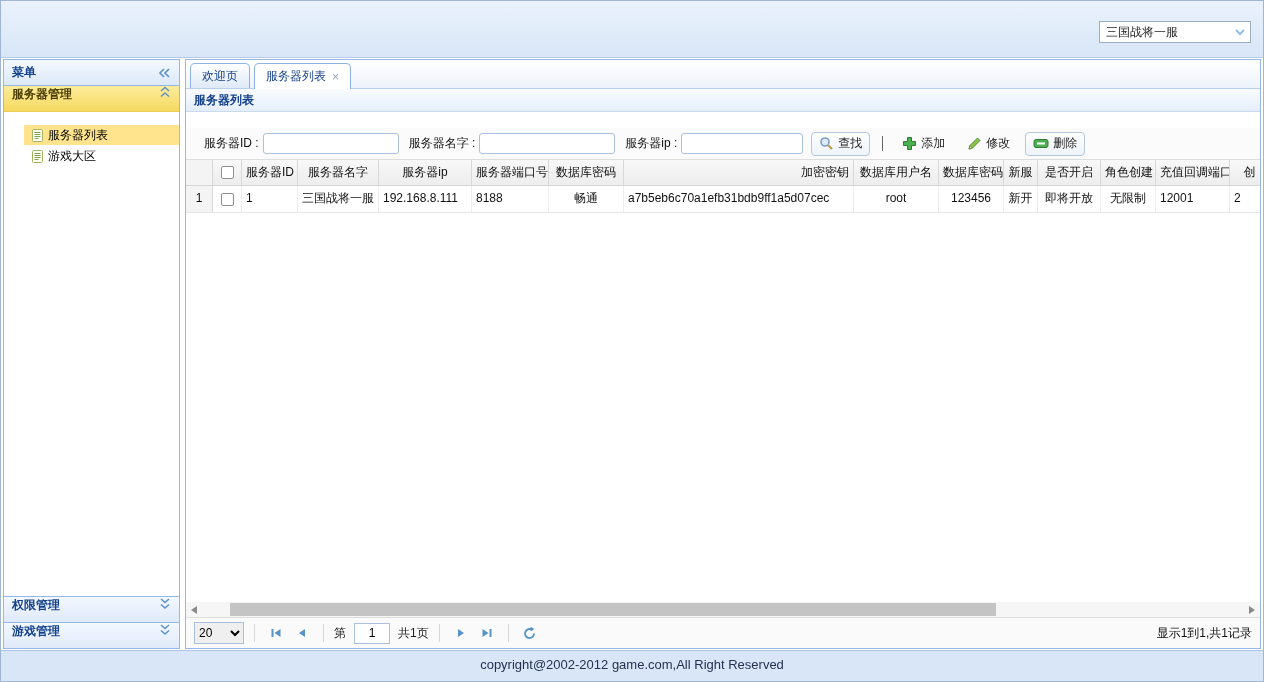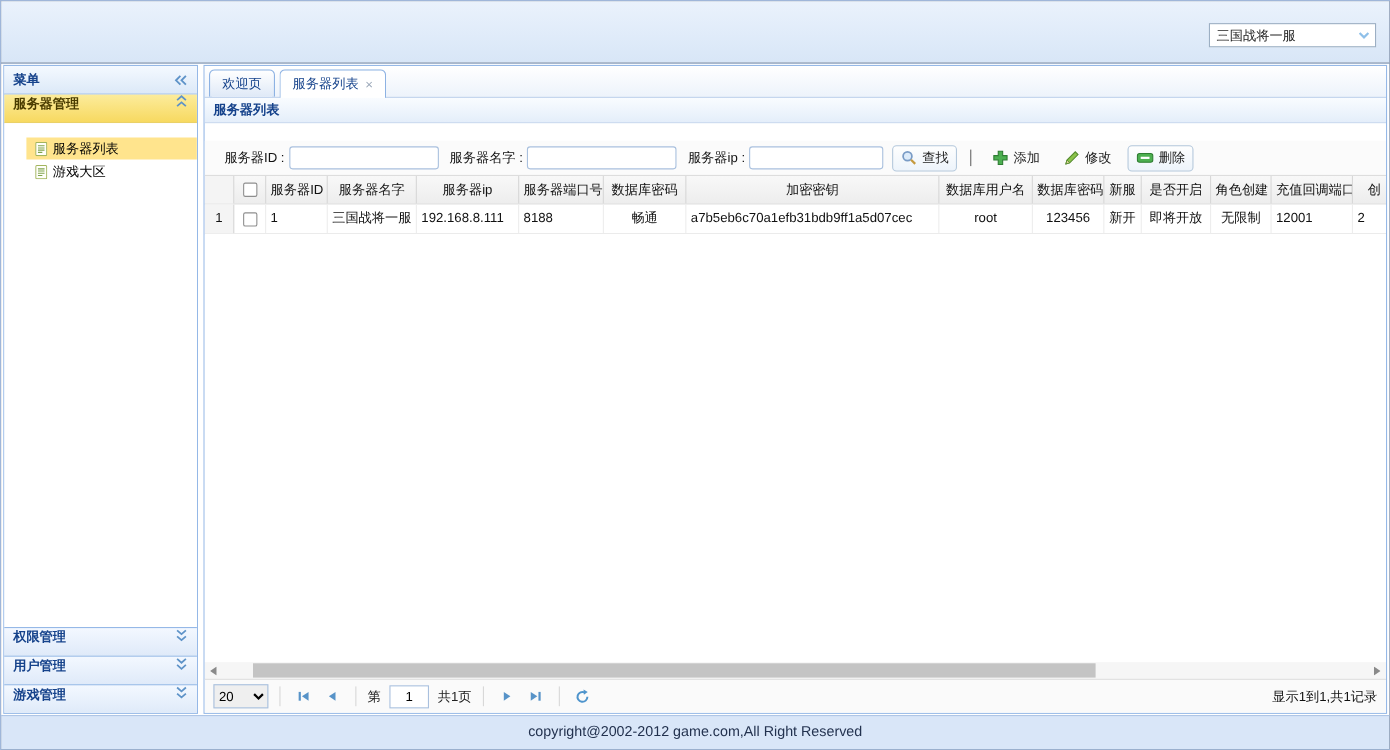--- a/index.html
+++ b/index.html
@@ -49,21 +49,21 @@
   .g-cell { height:25px; line-height:24px; padding:0 4px; border-right:1px solid #D8D8D8; white-space:nowrap; overflow:hidden; flex:none; color:#111; }
   .g-head .g-cell { text-align:center; }
   .g-data { background:#fff; border-bottom:1px solid #E6E6E6; }
   .g-data .g-cell { border-right:1px solid #EDEDED; height:26px; line-height:25px; }
   .g-cell.cnum { width:27px; text-align:center; background:#F4F4F4; border-right:1px solid #D8D8D8; }
   .g-cell.cchk { width:29px; display:flex; align-items:center; justify-content:center; }
   .cb { width:13px; height:13px; background:#fff; border:1px solid #8E8E8E; border-radius:2px; display:inline-block; cursor:pointer; }
   .c0{width:56px} .c1{width:81px} .c2{width:93px} .c3{width:77px} .c4{width:75px;text-align:center}
   .c5{width:230px} .c6{width:85px;text-align:center} .c7{width:65px;text-align:center} .c8{width:34px;text-align:center}
   .c9{width:63px;text-align:center} .c10{width:55px;text-align:center} .c11{width:74px} .c12{width:40px}
-  .g-head .c5 { text-align:center; }
+  .g-head .c5 { text-align:right; }
 
   .filler { flex:1; background:#fff; }
 
   
   .hscroll { height:15px; flex:none; background:#F6F6F6; display:flex; align-items:center; }
   .hs-btn { width:16px; height:15px; display:flex; align-items:center; justify-content:center; flex:none; cursor:pointer; color:#8a8a8a; font-size:9px; }
   .hs-track { flex:1; height:15px; position:relative; }
   .hs-thumb { position:absolute; left:28px; top:1px; width:766px; height:13px; background:#C4C4C4; cursor:pointer; }
 
   
@@ -141,29 +141,20 @@
                 <line x1="2.5" y1="7.5" x2="8.5" y2="7.5" stroke="#7FA34D"></line>
                 <line x1="2.5" y1="9.5" x2="6.5" y2="9.5" stroke="#7FA34D"></line>
               </svg>
           </span>
           <span>游戏大区</span>
         </div>
       </div>
 
       <div class="acc-header blue">
         <span>权限管理</span>
-        <span>
-          <svg width="12" height="13" viewBox="0 0 12 13">
-              <polyline points="2,2 6,5.5 10,2" fill="none" stroke="#5E93C8" stroke-width="1.6"></polyline>
-              <polyline points="2,7.5 6,11 10,7.5" fill="none" stroke="#5E93C8" stroke-width="1.6"></polyline>
-            </svg>
-        </span>
-      </div>
-      <div class="acc-header blue">
-        <span>用户管理</span>
         <span>
           <svg width="12" height="13" viewBox="0 0 12 13">
               <polyline points="2,2 6,5.5 10,2" fill="none" stroke="#5E93C8" stroke-width="1.6"></polyline>
               <polyline points="2,7.5 6,11 10,7.5" fill="none" stroke="#5E93C8" stroke-width="1.6"></polyline>
             </svg>
         </span>
       </div>
       <div class="acc-header blue">
         <span>游戏管理</span>
         <span>

